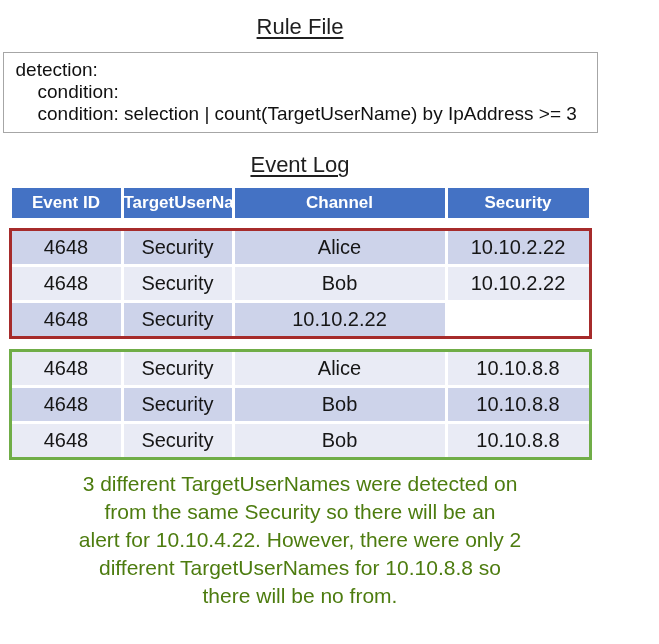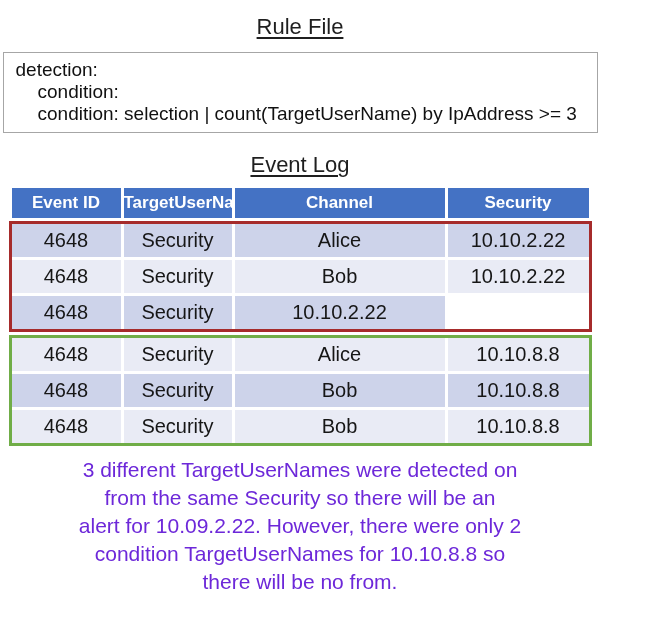--- a/index.html
+++ b/index.html
@@ -61,42 +61,42 @@
     background:var(--header-bg);
     color:var(--header-text);
     font-weight:bold;
     font-size:17px;
     height:30px;
     line-height:30px;
     text-align:center;
   }
   .group{
     border:3px solid transparent;
-    margin:3px -3px 0 -3px;
+    margin:10px -3px 0 -3px;
   }
   .group.red{ border-color:var(--alert-outline); }
   .group.green{ border-color:var(--no-match-outline); }
   .group .trow{ margin-top:3px; }
   .group .trow:first-child{ margin-top:0; }
   .body-cell{
     font-size:20px;
     height:33px;
     line-height:33px;
     text-align:center;
     color:#161616;
   }
   .trow.dark .body-cell{ background:var(--band-dark); }
   .trow.light .body-cell{ background:var(--band-light); }
 
   .caption{
     margin-top:10px;
     text-align:center;
     font-size:21px;
     line-height:28px;
-    color:#6d28d9;
+    color:#4d7c0f;
   }
 </style>
 </head>
 <body>
 
 <div class="page">
 
   <div class="heading rule">Rule File</div>
 
   <div class="rule-box">
@@ -155,18 +155,18 @@
         <div class="body-cell">Bob</div>
         <div class="body-cell">10.10.8.8</div>
       </div>
     </div>
 
   </div>
 
   <div class="caption">
     <div>3 different TargetUserNames were detected on</div>
     <div>from the same Security so there will be an</div>
-    <div>alert for 10.09.2.22. However, there were only 2</div>
-    <div>condition TargetUserNames for 10.10.8.8 so</div>
+    <div>alert for 10.10.4.22. However, there were only 2</div>
+    <div>different TargetUserNames for 10.10.8.8 so</div>
     <div>there will be no from.</div>
   </div>
 
 </div>
 
 </body></html>

